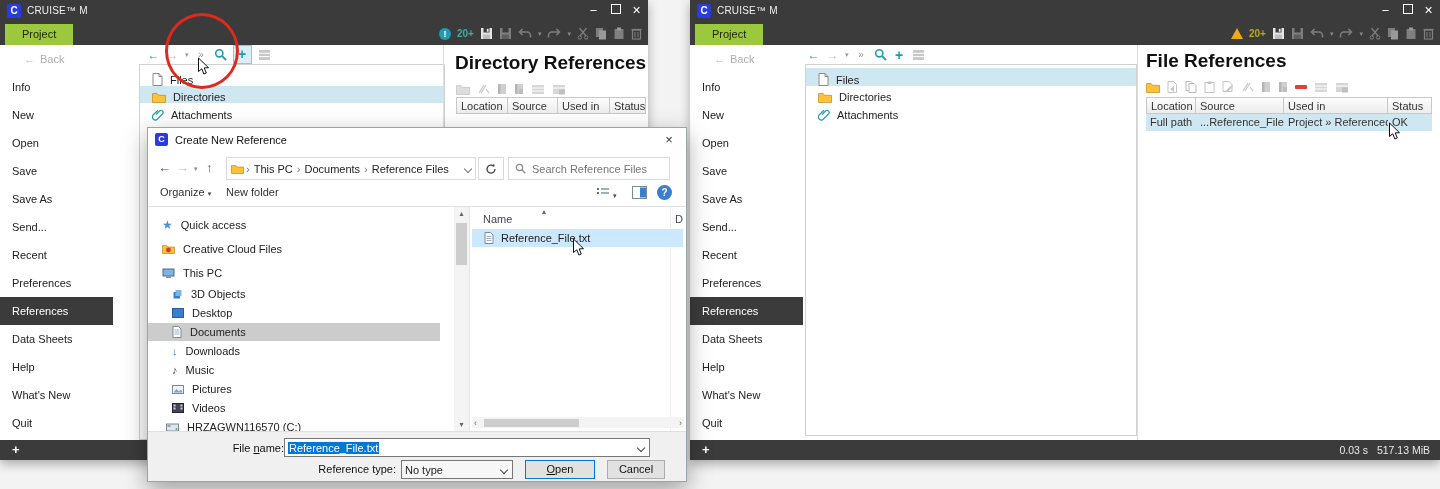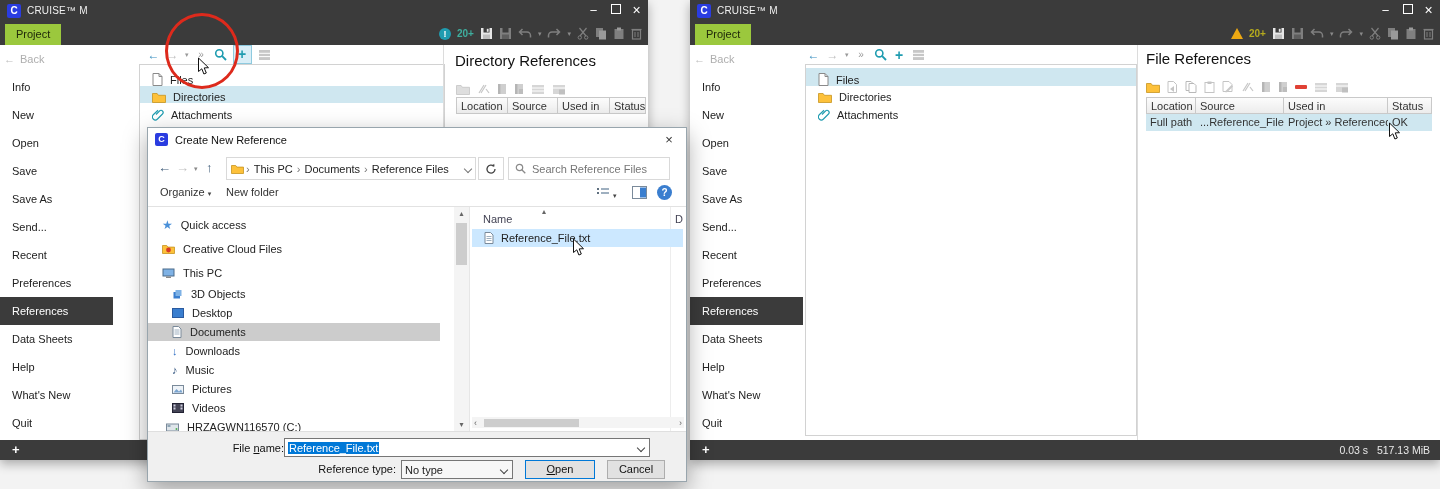--- a/index.html
+++ b/index.html
@@ -8,48 +8,48 @@
   .abs{position:absolute}
   
   .win{position:absolute;top:0;height:460px;background:#3b3b3b;box-shadow:0 4px 10px rgba(0,0,0,.30)}
   .titlebar{position:absolute;left:0;top:0;right:0;height:22px;background:#3b3b3b}
   .applogo{position:absolute;left:7px;top:4px;width:14px;height:14px;background:#2a3ce0;border-radius:2px;
            color:#fff;font-weight:bold;font-size:10px;text-align:center;line-height:14px}
   .title-text{position:absolute;left:27px;top:5px;font-size:10px;color:#f0f0f0;letter-spacing:.2px}
   .winctl{position:absolute;top:1px;width:21px;height:19px;color:#fff;text-align:center;line-height:19px;font-size:13px}
   .maxbox{display:inline-block;width:8px;height:8px;border:1.4px solid #fff;vertical-align:1px}
   .ribbon{position:absolute;left:0;top:22px;right:0;height:23px;background:#3b3b3b}
-  .projtab{position:absolute;left:5px;top:2px;height:21px;padding:0 11px;background:#9bc83d;color:#20290a;
+  .projtab{position:absolute;left:5px;top:2px;height:21px;padding:0 17px;background:#9bc83d;color:#20290a;
            font-size:11px;line-height:21px}
   .ricons{position:absolute;top:3px;right:6px;height:17px;display:flex;align-items:center;gap:6px}
   .badge20{font-size:10px;font-weight:bold}
   .ibadge{width:12px;height:12px;border-radius:50%;background:#1f9cb0;color:#fff;font-size:9px;font-weight:bold;
           text-align:center;line-height:12px;display:inline-block}
   .wtri{width:0;height:0;border-left:6.5px solid transparent;border-right:6.5px solid transparent;
         border-bottom:11px solid #eda812;display:inline-block}
   .caret-s{font-size:7px;color:#8a8a8a;line-height:1}
   
   .sidebar{position:absolute;left:0;top:45px;width:113px;bottom:20px;background:#fff;overflow:hidden}
   .sitem{height:28px;line-height:28px;padding-left:12px;font-size:11px;color:#222;white-space:nowrap}
-  .sitem.back{color:#aeaeae;padding-left:4px}
+  .sitem.back{color:#aeaeae;padding-left:24px}
   .backarrow{color:#bcbcbc;margin-right:5px;font-size:11px}
   .sitem.sel{background:#3b3b3b;color:#fff}
   
   .contentbg{position:absolute;top:45px;bottom:20px;background:#fff}
   .vdiv{position:absolute;top:45px;bottom:20px;width:1px;background:#dcdcdc}
   .tbar{position:absolute;top:45px;height:19px;display:flex;align-items:center;gap:6px;font-size:11px}
   .tbtn{display:inline-flex;align-items:center;justify-content:center;height:17px;min-width:13px}
   .plusbox{border:1px solid #8ecadf;background:#d9eef7;width:17px;height:17px;color:#1f9cb0;
            font-size:14px;font-weight:bold;line-height:15px;text-align:center}
   .plusplain{color:#1f9cb0;font-size:14px;font-weight:bold}
   .tree{position:absolute;background:#fff;border:1px solid #d2d2d2}
   .titem{height:17.5px;display:flex;align-items:flex-end;gap:7px;padding-left:12px;font-size:11px;color:#222;white-space:nowrap}
   .titem.sel{background:#cfe7f0}
   
-  .phead{position:absolute;font-size:15px;font-weight:normal;color:#101010;white-space:nowrap}
+  .phead{position:absolute;font-size:19px;font-weight:bold;color:#101010;white-space:nowrap}
   .pic-row{position:absolute;display:flex;gap:7px;align-items:center;height:14px}
   .rtable{position:absolute;font-size:11px;color:#333}
   .hrow,.drow{display:flex}
   .hcell{box-sizing:border-box;border:1px solid #c9c9c9;border-left:none;background:linear-gradient(#fcfcfc,#ececec);
          padding:1px 4px;height:17px;line-height:14px;white-space:nowrap;overflow:hidden}
   .hcell:first-child{border-left:1px solid #c9c9c9}
   .dcell{box-sizing:border-box;padding:2px 4px;height:17px;white-space:nowrap;overflow:hidden}
   .selrow{background:#cfe7f0}
   .statusbar{position:absolute;left:0;right:0;bottom:0;height:20px;background:#3b3b3b;color:#fff}
   .statusplus{position:absolute;left:12px;top:2px;font-size:13px;font-weight:bold;color:#fff}

